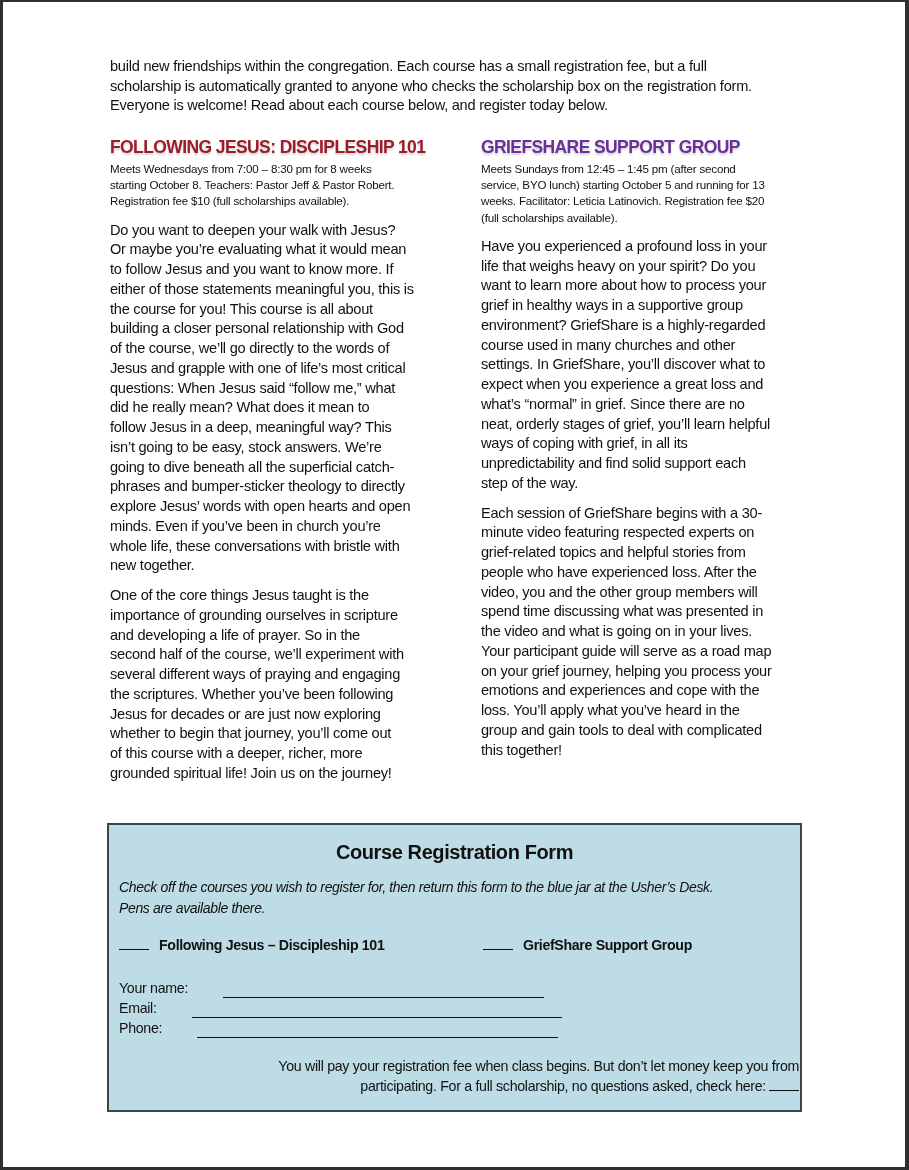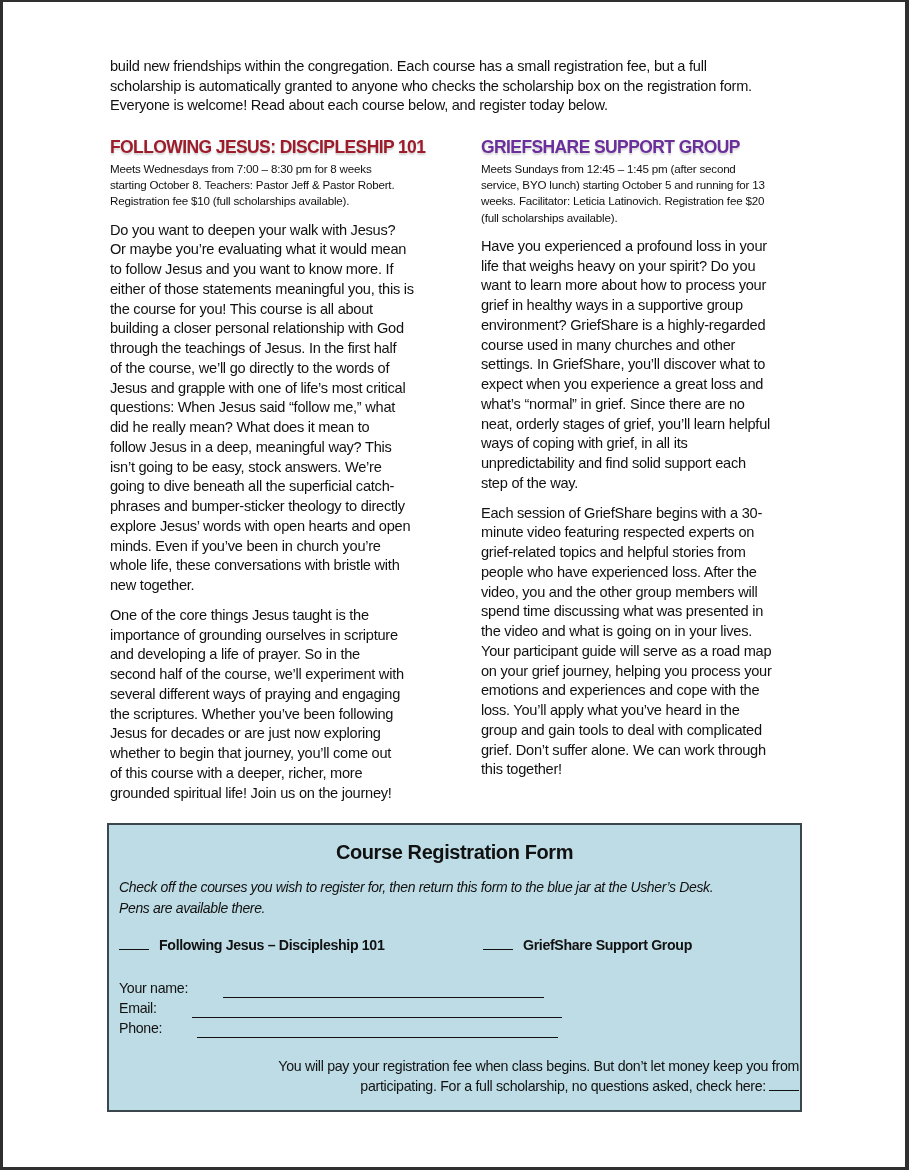--- a/index.html
+++ b/index.html
@@ -96,21 +96,20 @@
       <span class="line">starting October 8.  Teachers: Pastor Jeff &amp; Pastor Robert.</span>
       <span class="line">Registration fee $10 (full scholarships available).</span>
     </div>
     <div class="para first">
       <span class="line">Do you want to deepen your walk with Jesus?</span>
       <span class="line">Or maybe you’re evaluating what it would mean</span>
       <span class="line">to follow Jesus and you want to know more.  If</span>
       <span class="line">either of those statements meaningful you, this is</span>
       <span class="line">the course for you!  This course is all about</span>
       <span class="line">building a closer personal relationship with God</span>
-      <span class="line">through the teachings of Jesus.  In the first half</span>
       <span class="line">of the course, we’ll go directly to the words of</span>
       <span class="line">Jesus and grapple with one of life’s most critical</span>
       <span class="line">questions: When Jesus said “follow me,” what</span>
       <span class="line">did he really mean?  What does it mean to</span>
       <span class="line">follow Jesus in a deep, meaningful way?  This</span>
       <span class="line">isn’t going to be easy, stock answers.  We’re</span>
       <span class="line">going to dive beneath all the superficial catch-</span>
       <span class="line">phrases and bumper-sticker theology to directly</span>
       <span class="line">explore Jesus’ words with open hearts and open</span>
       <span class="line">minds.  Even if you’ve been in church you’re</span>
@@ -160,21 +159,20 @@
       <span class="line">grief-related topics and helpful stories from</span>
       <span class="line">people who have experienced loss.  After the</span>
       <span class="line">video, you and the other group members will</span>
       <span class="line">spend time discussing what was presented in</span>
       <span class="line">the video and what is going on in your lives.</span>
       <span class="line">Your participant guide will serve as a road map</span>
       <span class="line">on your grief journey, helping you process your</span>
       <span class="line">emotions and experiences and cope with the</span>
       <span class="line">loss.  You’ll apply what you’ve heard in the</span>
       <span class="line">group and gain tools to deal with complicated</span>
-      <span class="line">grief.  Don’t suffer alone.  We can work through</span>
       <span class="line">this together!</span>
     </div>
   </div>
 
   <div class="form-box">
     <div class="form-title">Course Registration Form</div>
     <div class="form-instr">
       <span class="line">Check off the courses you wish to register for, then return this form to the blue jar at the Usher’s Desk.</span>
       <span class="line">Pens are available there.</span>
     </div>

